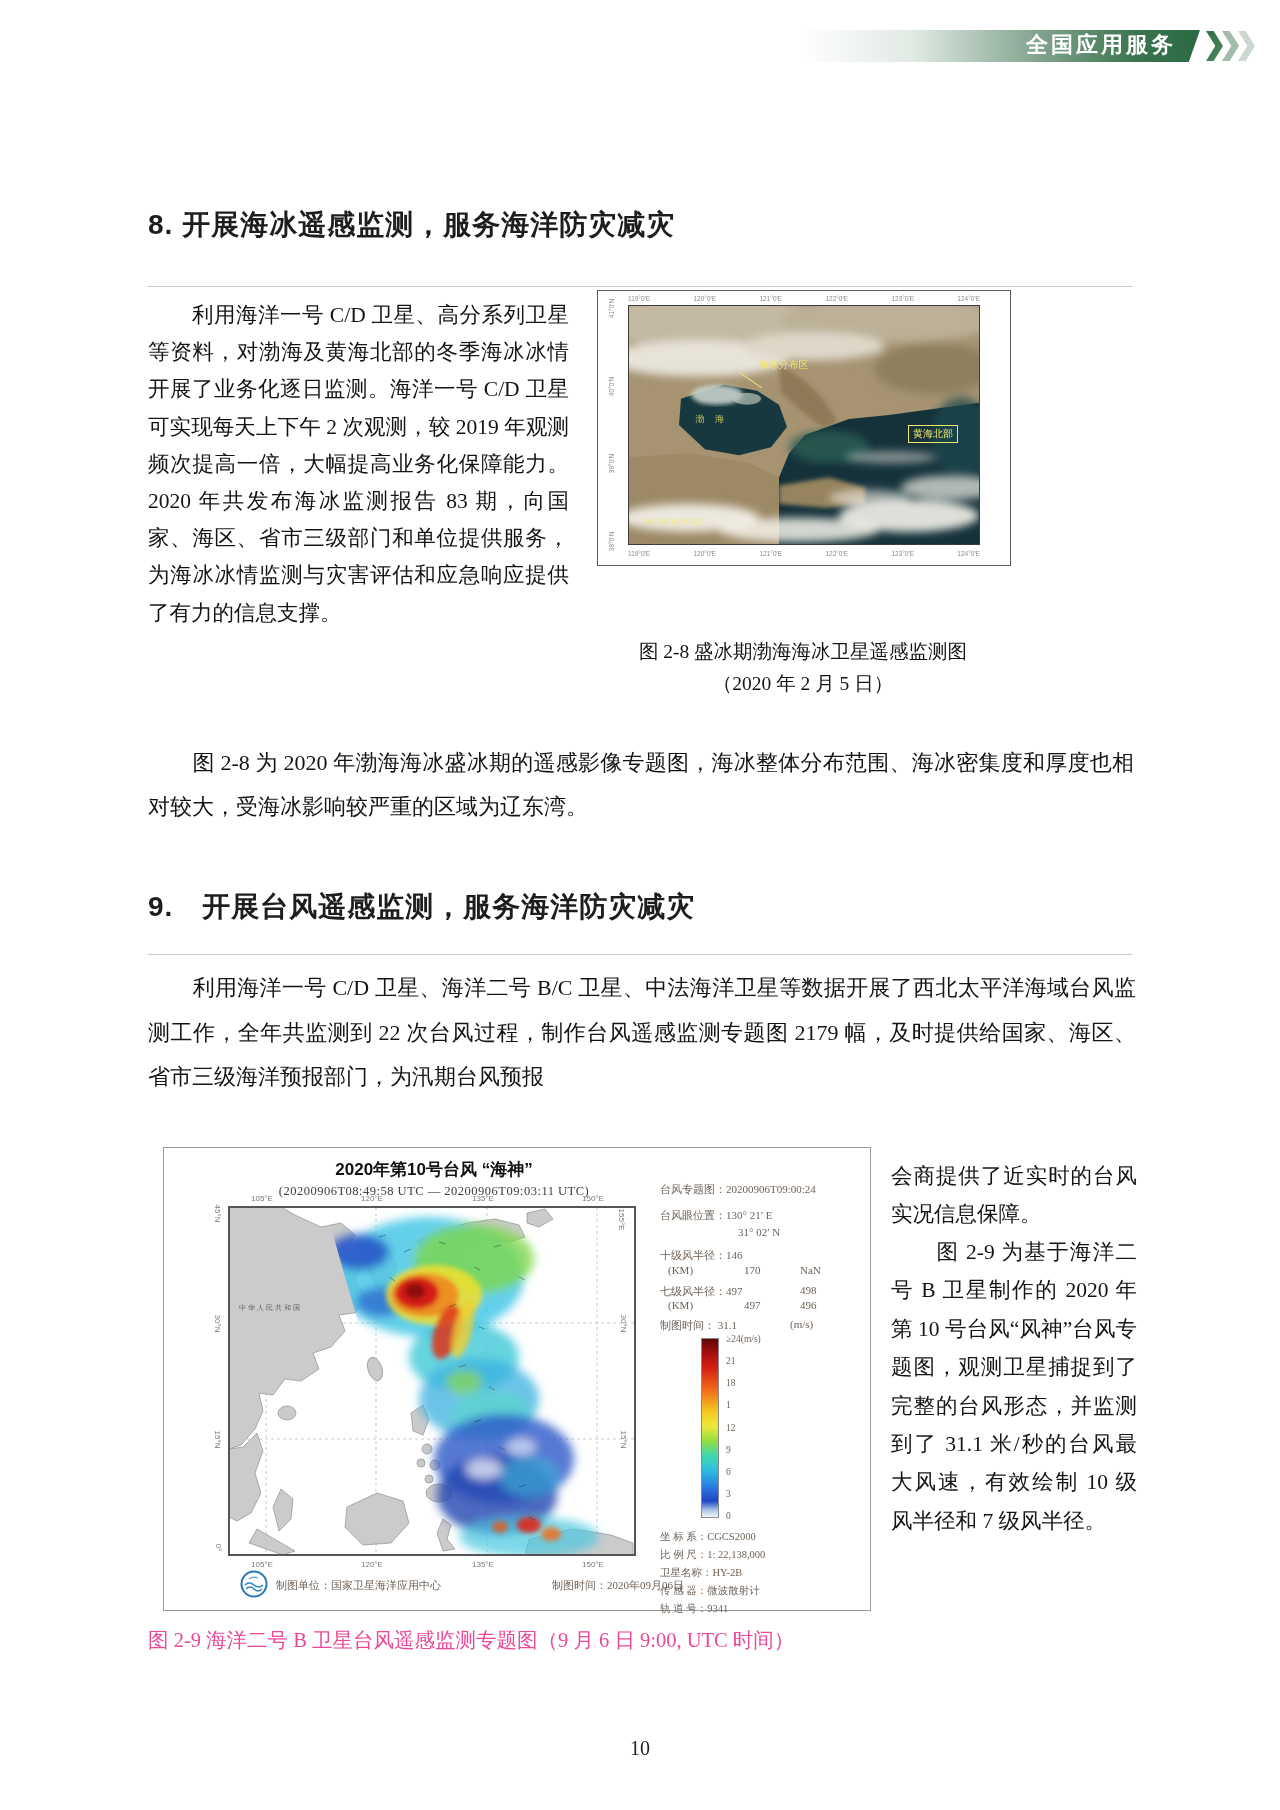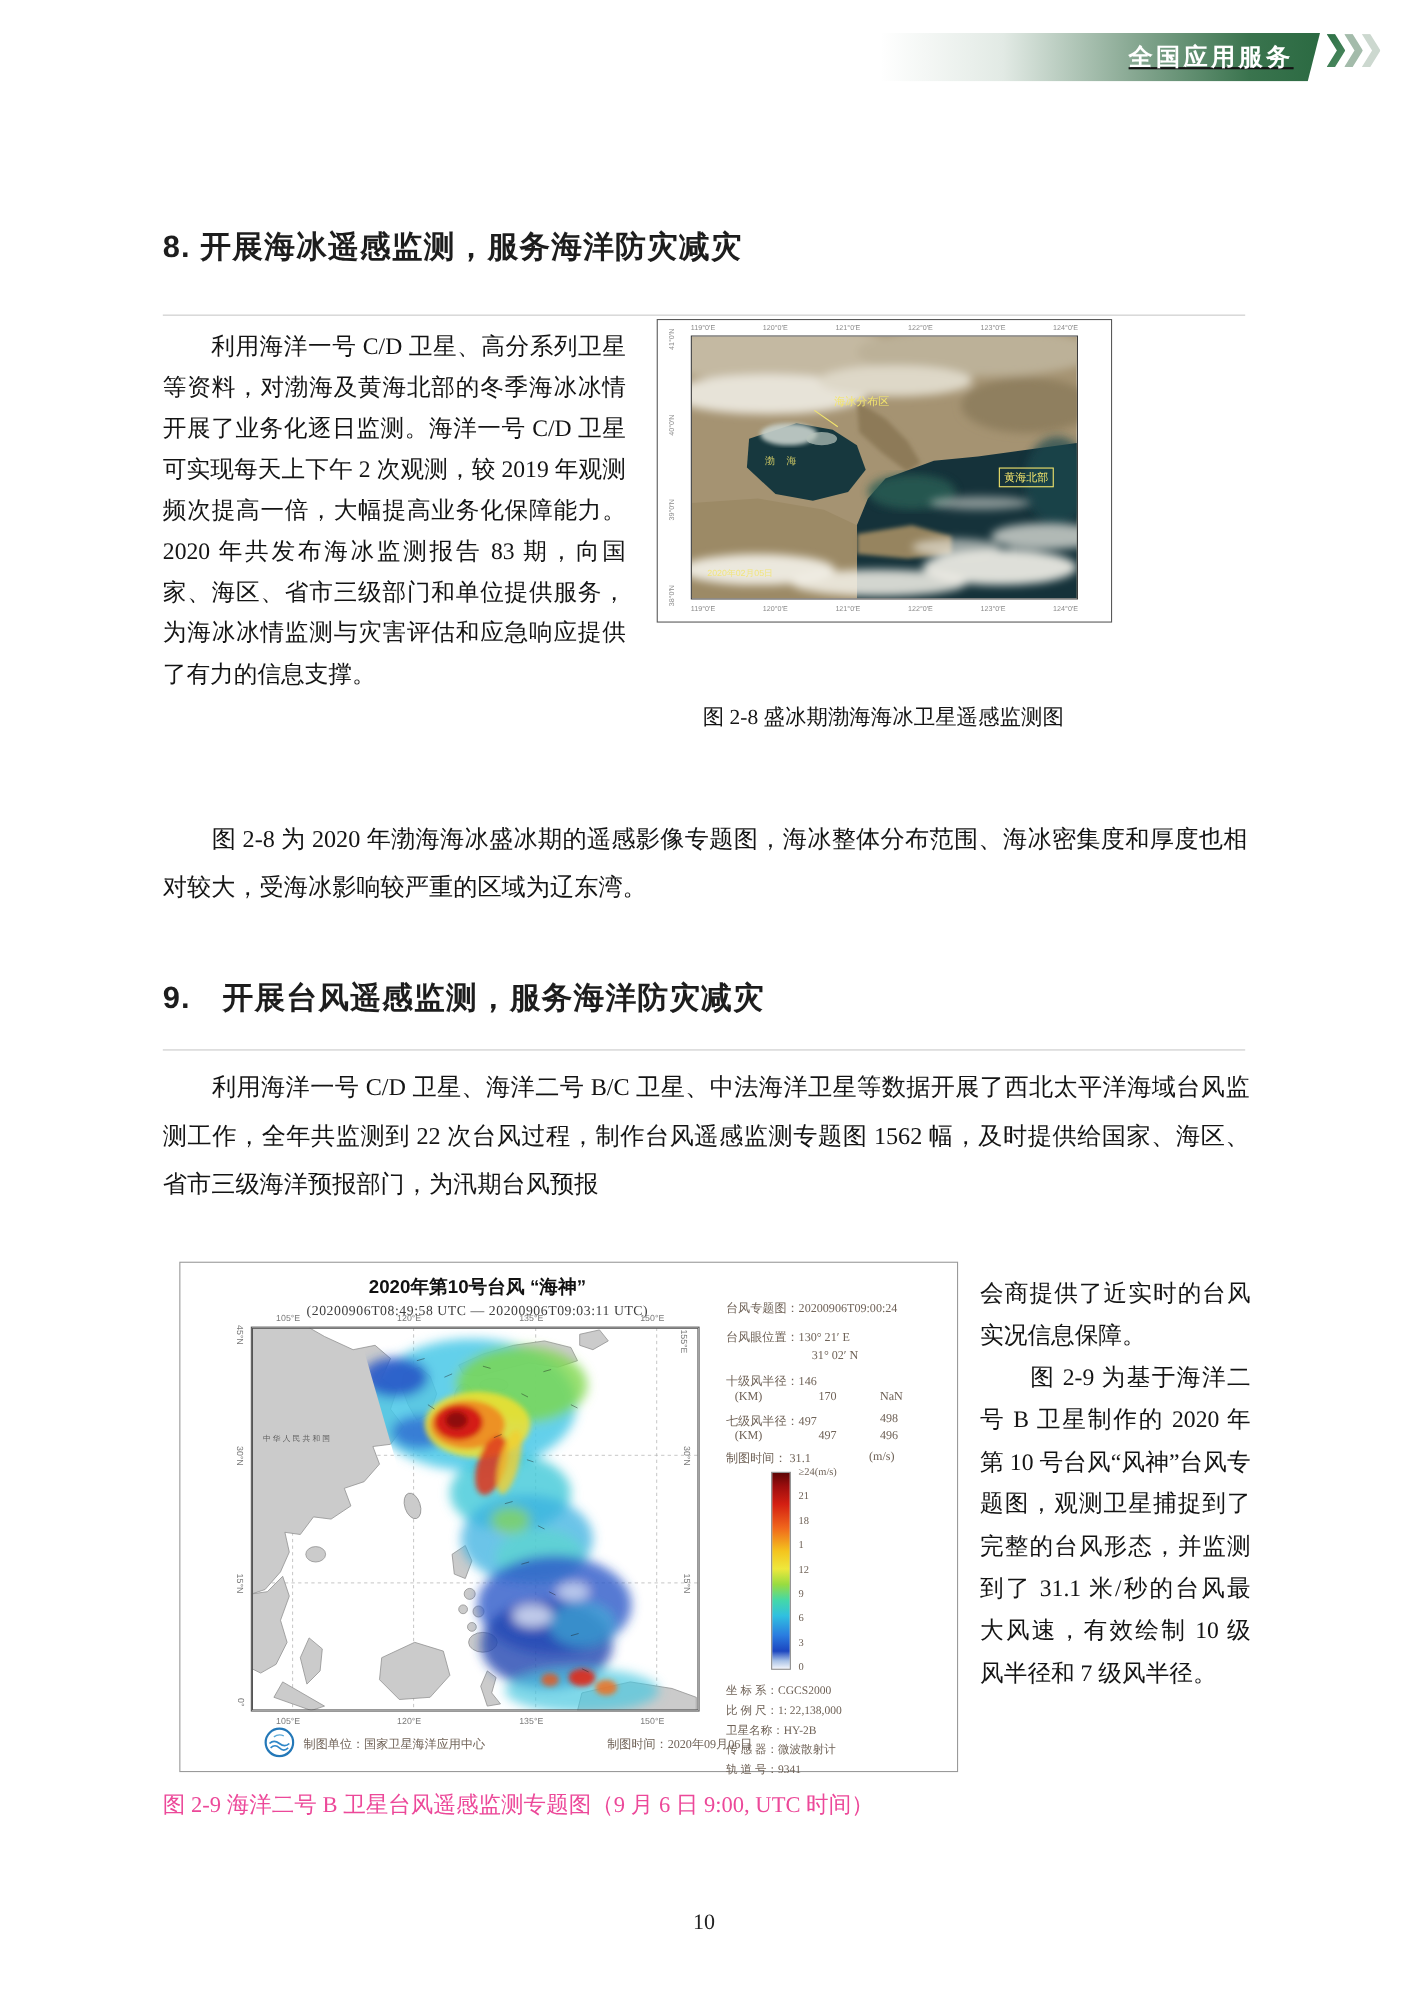--- a/index.html
+++ b/index.html
@@ -1,24 +1,24 @@
 <!DOCTYPE html>
 <html><head>
 <meta charset="utf-8">
 <style>
   html,body{margin:0;padding:0;background:#e8e8e8;}
   .page{position:relative;width:1280px;height:1810px;background:#ffffff;margin:0 auto;
         font-family:"Liberation Serif","DejaVu Serif",serif;color:#141414;overflow:hidden;}
   .abs{position:absolute;}
 
   
-  .banner{position:absolute;left:800px;top:30px;width:400px;height:44px;
+  .banner{position:absolute;left:800px;top:30px;width:400px;height:32px;
           background:linear-gradient(90deg,rgba(222,232,225,0) 0%,rgba(190,208,196,.45) 28%,#86a791 58%,#3a744e 84%,#2b6a42 100%);
           clip-path:polygon(0 0,100% 0,97.2% 100%,0 100%);
-          display:flex;align-items:center;justify-content:flex-end;text-decoration:underline;}
+          display:flex;justify-content:flex-end;}
   .banner-label{color:#ffffff;font-family:"Liberation Sans","DejaVu Sans",sans-serif;
           font-weight:bold;font-size:22px;letter-spacing:3px;padding-right:24px;}
   .chev{position:absolute;top:31px;width:17px;height:30px;
         clip-path:polygon(0% 0%,45% 0%,100% 50%,45% 100%,0% 100%,55% 50%);}
   .chev1{left:1206px;background:linear-gradient(135deg,#2d7045,#4d8a61);}
   .chev2{left:1222px;background:#a3bbaa;}
   .chev3{left:1238px;background:#ccd8cf;}
 
   
   .hd{position:absolute;left:148px;font-family:"Liberation Sans","DejaVu Sans",sans-serif;
@@ -145,26 +145,27 @@
     <div class="f28-xt bot">
       <span>119°0′E</span>
       <span>120°0′E</span>
       <span>121°0′E</span>
       <span>122°0′E</span>
       <span>123°0′E</span>
       <span>124°0′E</span>
     </div>
   </div>
   <div class="cap28" style="top:638px;">图 2-8 盛冰期渤海海冰卫星遥感监测图</div>
+  <div class="cap28" style="top:670px;">（2020 年 2 月 5 日）</div>
 
   <div class="para p-s8b">　　图 2-8 为 2020 年渤海海冰盛冰期的遥感影像专题图，海冰整体分布范围、海冰密集度和厚度也相对较大，受海冰影响较严重的区域为辽东湾。</div>
 
   <div class="hd" style="top:888px;">9.　开展台风遥感监测，服务海洋防灾减灾</div>
   <div class="rule" style="top:954px;"></div>
-  <div class="para p-s9">　　利用海洋一号 C/D 卫星、海洋二号 B/C 卫星、中法海洋卫星等数据开展了西北太平洋海域台风监测工作，全年共监测到 22 次台风过程，制作台风遥感监测专题图 1562 幅，及时提供给国家、海区、省市三级海洋预报部门，为汛期台风预报</div>
+  <div class="para p-s9">　　利用海洋一号 C/D 卫星、海洋二号 B/C 卫星、中法海洋卫星等数据开展了西北太平洋海域台风监测工作，全年共监测到 22 次台风过程，制作台风遥感监测专题图 2179 幅，及时提供给国家、海区、省市三级海洋预报部门，为汛期台风预报</div>
 
   <div class="fig29">
     <div class="f29-title">2020年第10号台风 “海神”</div>
     <div class="f29-sub">(20200906T08:49:58 UTC — 20200906T09:03:11 UTC)</div>
 
     <div class="f29-map">
       <svg width="100%" height="100%" viewBox="0 0 406 348" preserveAspectRatio="none">
         <defs>
           <filter id="wb">
               <feGaussianBlur stdDeviation="5"></feGaussianBlur>

